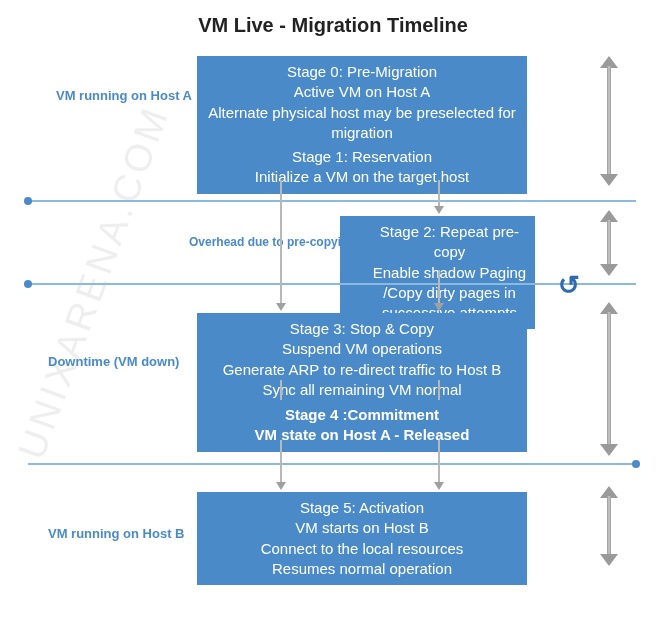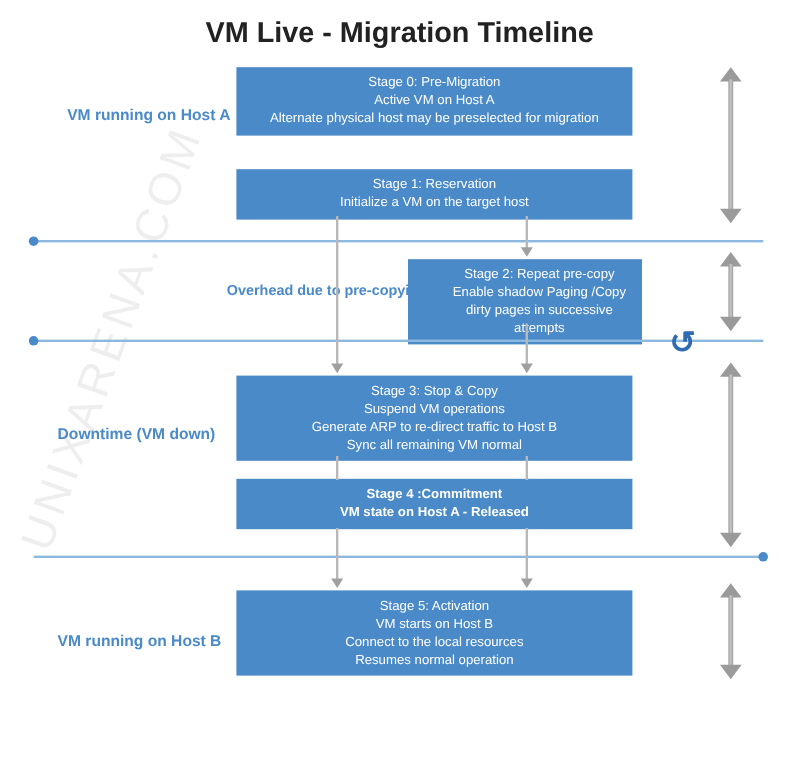--- a/index.html
+++ b/index.html
@@ -18,30 +18,30 @@
     transform-origin: left top;
     font-size: 38px;
     letter-spacing: 4px;
     color: rgba(120,120,120,0.13);
     font-weight: 400;
     pointer-events: none;
     white-space: nowrap;
   }
   .title {
     text-align: center;
-    font-size: 24px;
+    font-size: 20px;
     font-weight: 700;
     color: #222;
     padding: 14px 0 8px 0;
   }
   .stage-box {
     position: absolute;
     background: #4a8ac9;
     color: #fff;
-    font-size: 11px;
+    font-size: 15px;
     line-height: 1.35;
     text-align: center;
     padding: 6px 8px;
     width: 330px;
     left: 197px;
   }
   .stage-box.small { width: 195px; left: 340px; padding-left: 32px; }
   .phase-label {
     position: absolute;
     font-size: 13px;

